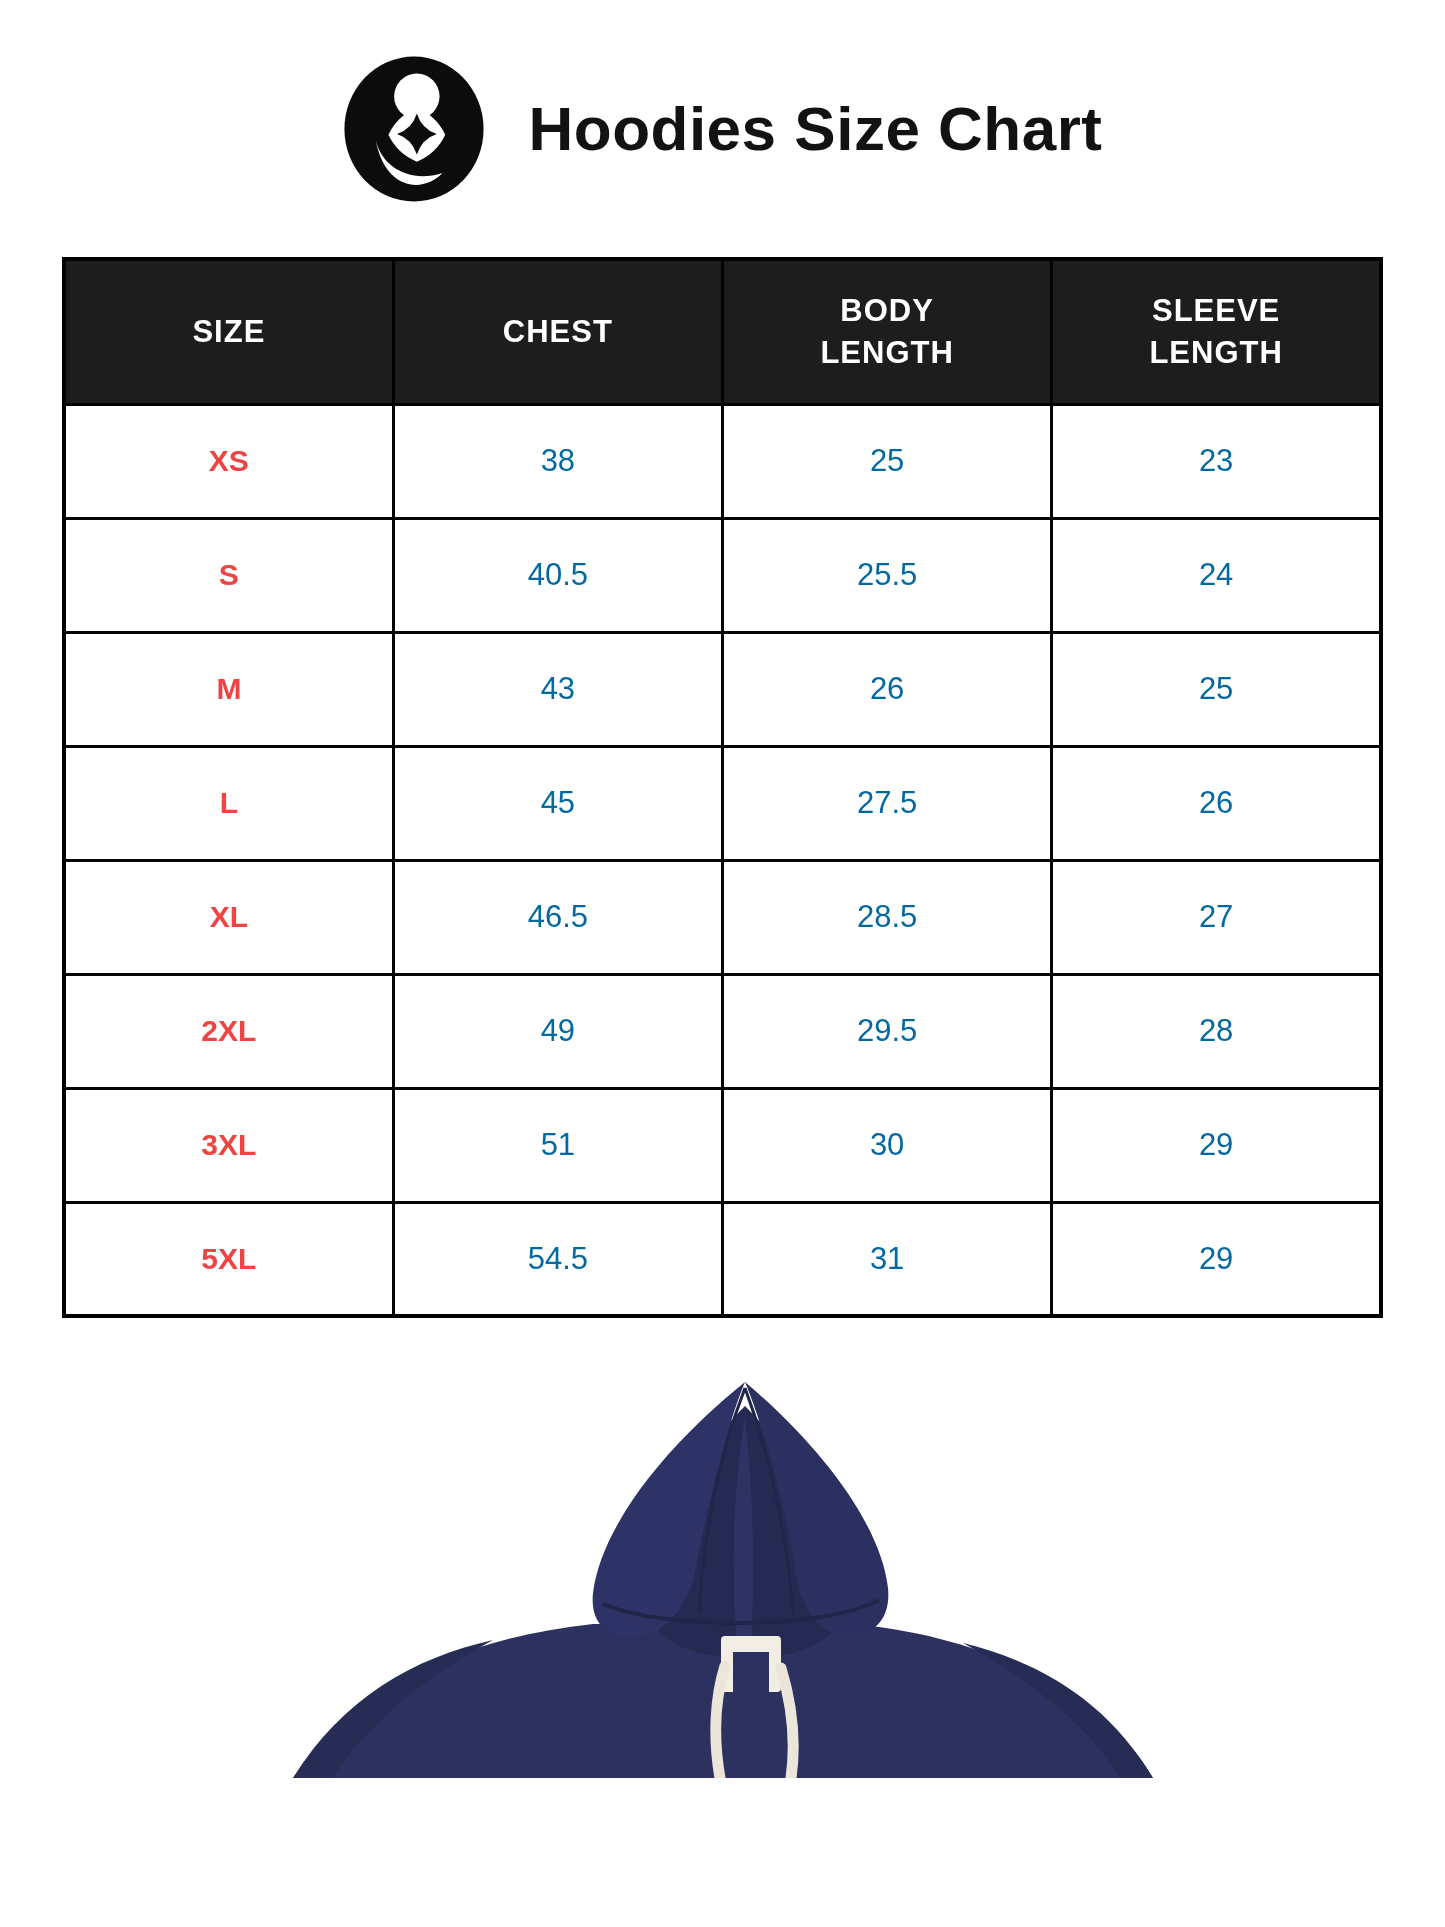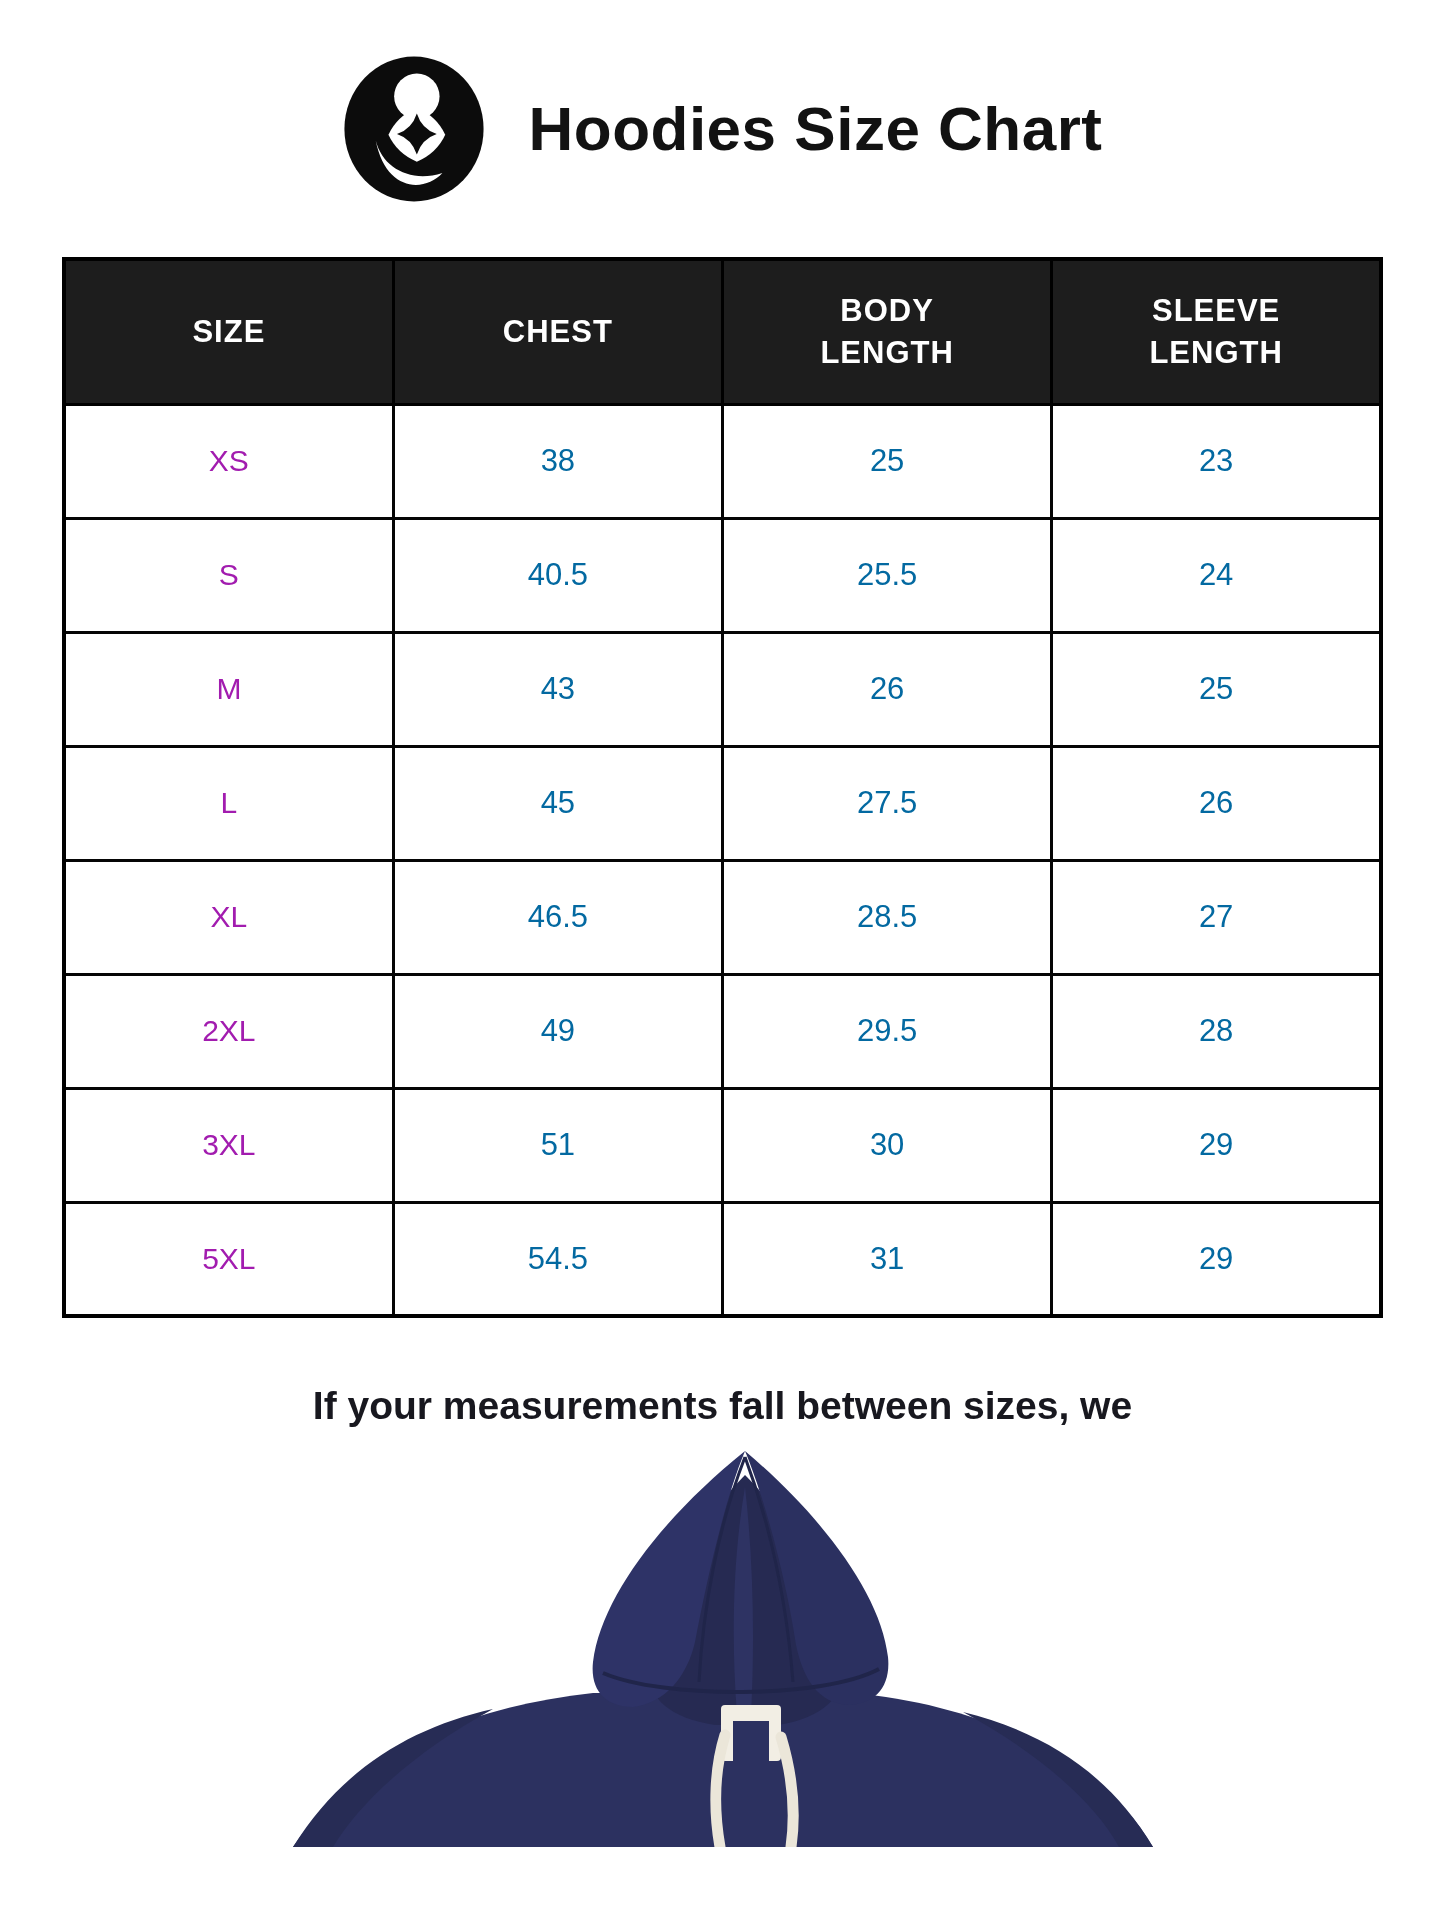--- a/index.html
+++ b/index.html
@@ -30,21 +30,21 @@
     font-size: 31px; font-weight: 700; letter-spacing: 1px;
     border: 3px solid #000000; text-align: center; vertical-align: middle;
   }
   th .th-inner { display: inline-block; max-width: 9ch; line-height: 1.35; }
   table.size-chart td {
     height: 114px; border: 3px solid #050505;
     text-align: center; vertical-align: middle;
     font-size: 31px; font-weight: 400; color: #0369a1;
   }
   table.size-chart td.size-col {
-    font-weight: 400; color: #a21caf; font-size: 30px;
+    font-weight: 700; color: #ef4444; font-size: 30px;
   }
   
   .note {
     margin-top: 60px; text-align: center;
     font-size: 39px; font-weight: 800; color: #18181f;
     line-height: 1.42;
   }
   
   .hoodie-wrap {
     margin-top: 14px;
@@ -124,21 +124,20 @@
         <td class="size-col">5XL</td>
         <td>54.5</td>
         <td>31</td>
         <td>29</td>
       </tr>
     </tbody>
   </table>
 </div>
 
 <div class="note">
-  <div>If your measurements fall between sizes, we</div>
 </div>
 
 <div class="hoodie-wrap">
   <svg viewBox="0 0 920 400" aria-hidden="true">
 
     <path d="M30,400 C90,310 200,260 330,246 L590,246 C720,258 840,313 890,400 Z" fill="#2c3160"></path>
 
     <path d="M30,400 C80,320 150,280 230,262 C160,300 100,350 70,400 Z" fill="#272c55"></path>
     <path d="M890,400 C845,325 780,285 700,265 C770,303 830,352 856,400 Z" fill="#272c55"></path>
 

